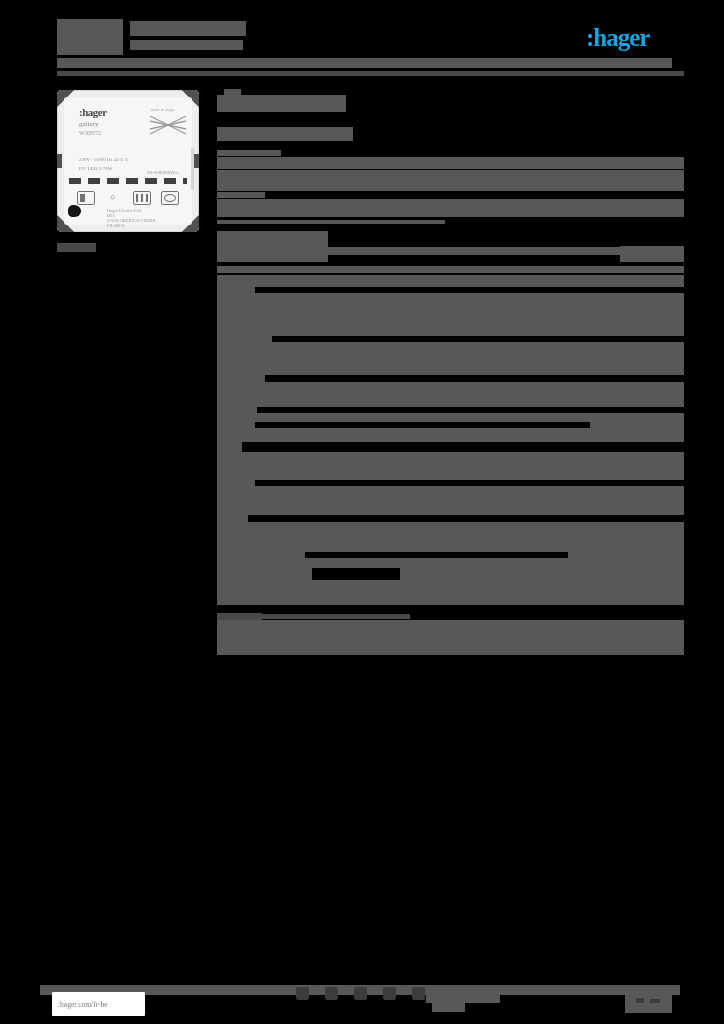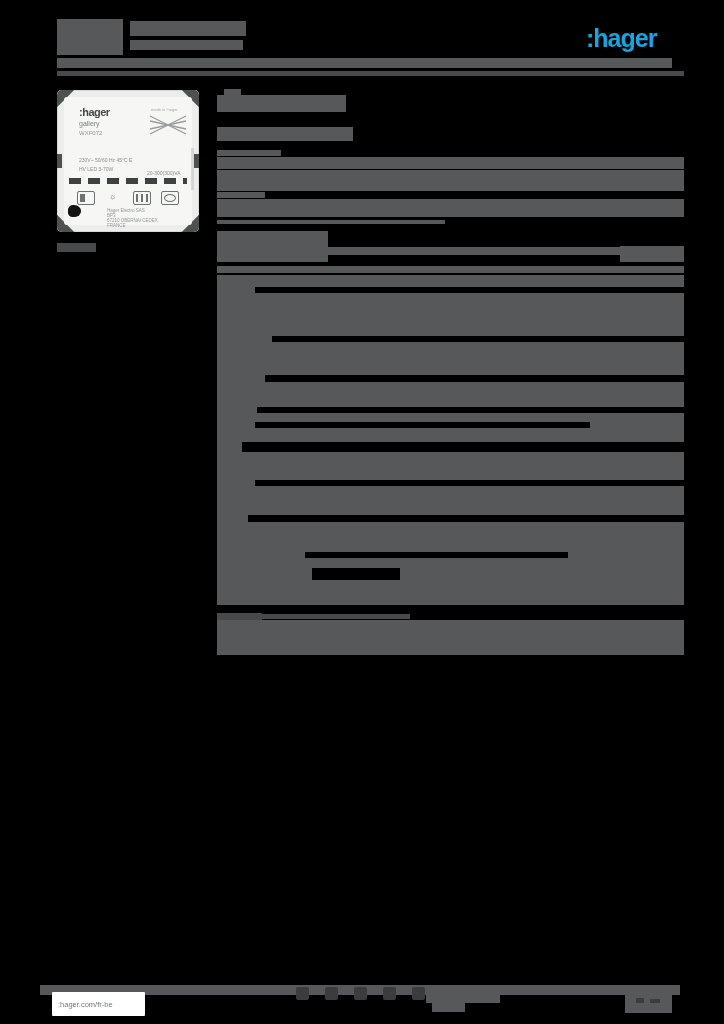--- a/index.html
+++ b/index.html
@@ -1,18 +1,18 @@
 <!DOCTYPE html>
 <html><head>
 <meta charset="utf-8">
 <style>
   html,body{margin:0;padding:0;background:#000;}
   #canvas{
     position:relative;width:724px;height:1024px;background:#000;overflow:hidden;
-    font-family:Liberation Sans, sans-serif;
+    font-family:Liberation Serif, serif;
   }
   .abs{position:absolute;}
   
   .bar{position:absolute;}
   .bar-g{background:#56585a;}
   .bar-d{background:#47494b;}
   
   #logo{
     left:586px;top:24px;width:100px;height:30px;
     color:#16a5e0;font-size:25px;font-weight:700;letter-spacing:-1px;line-height:28px;

